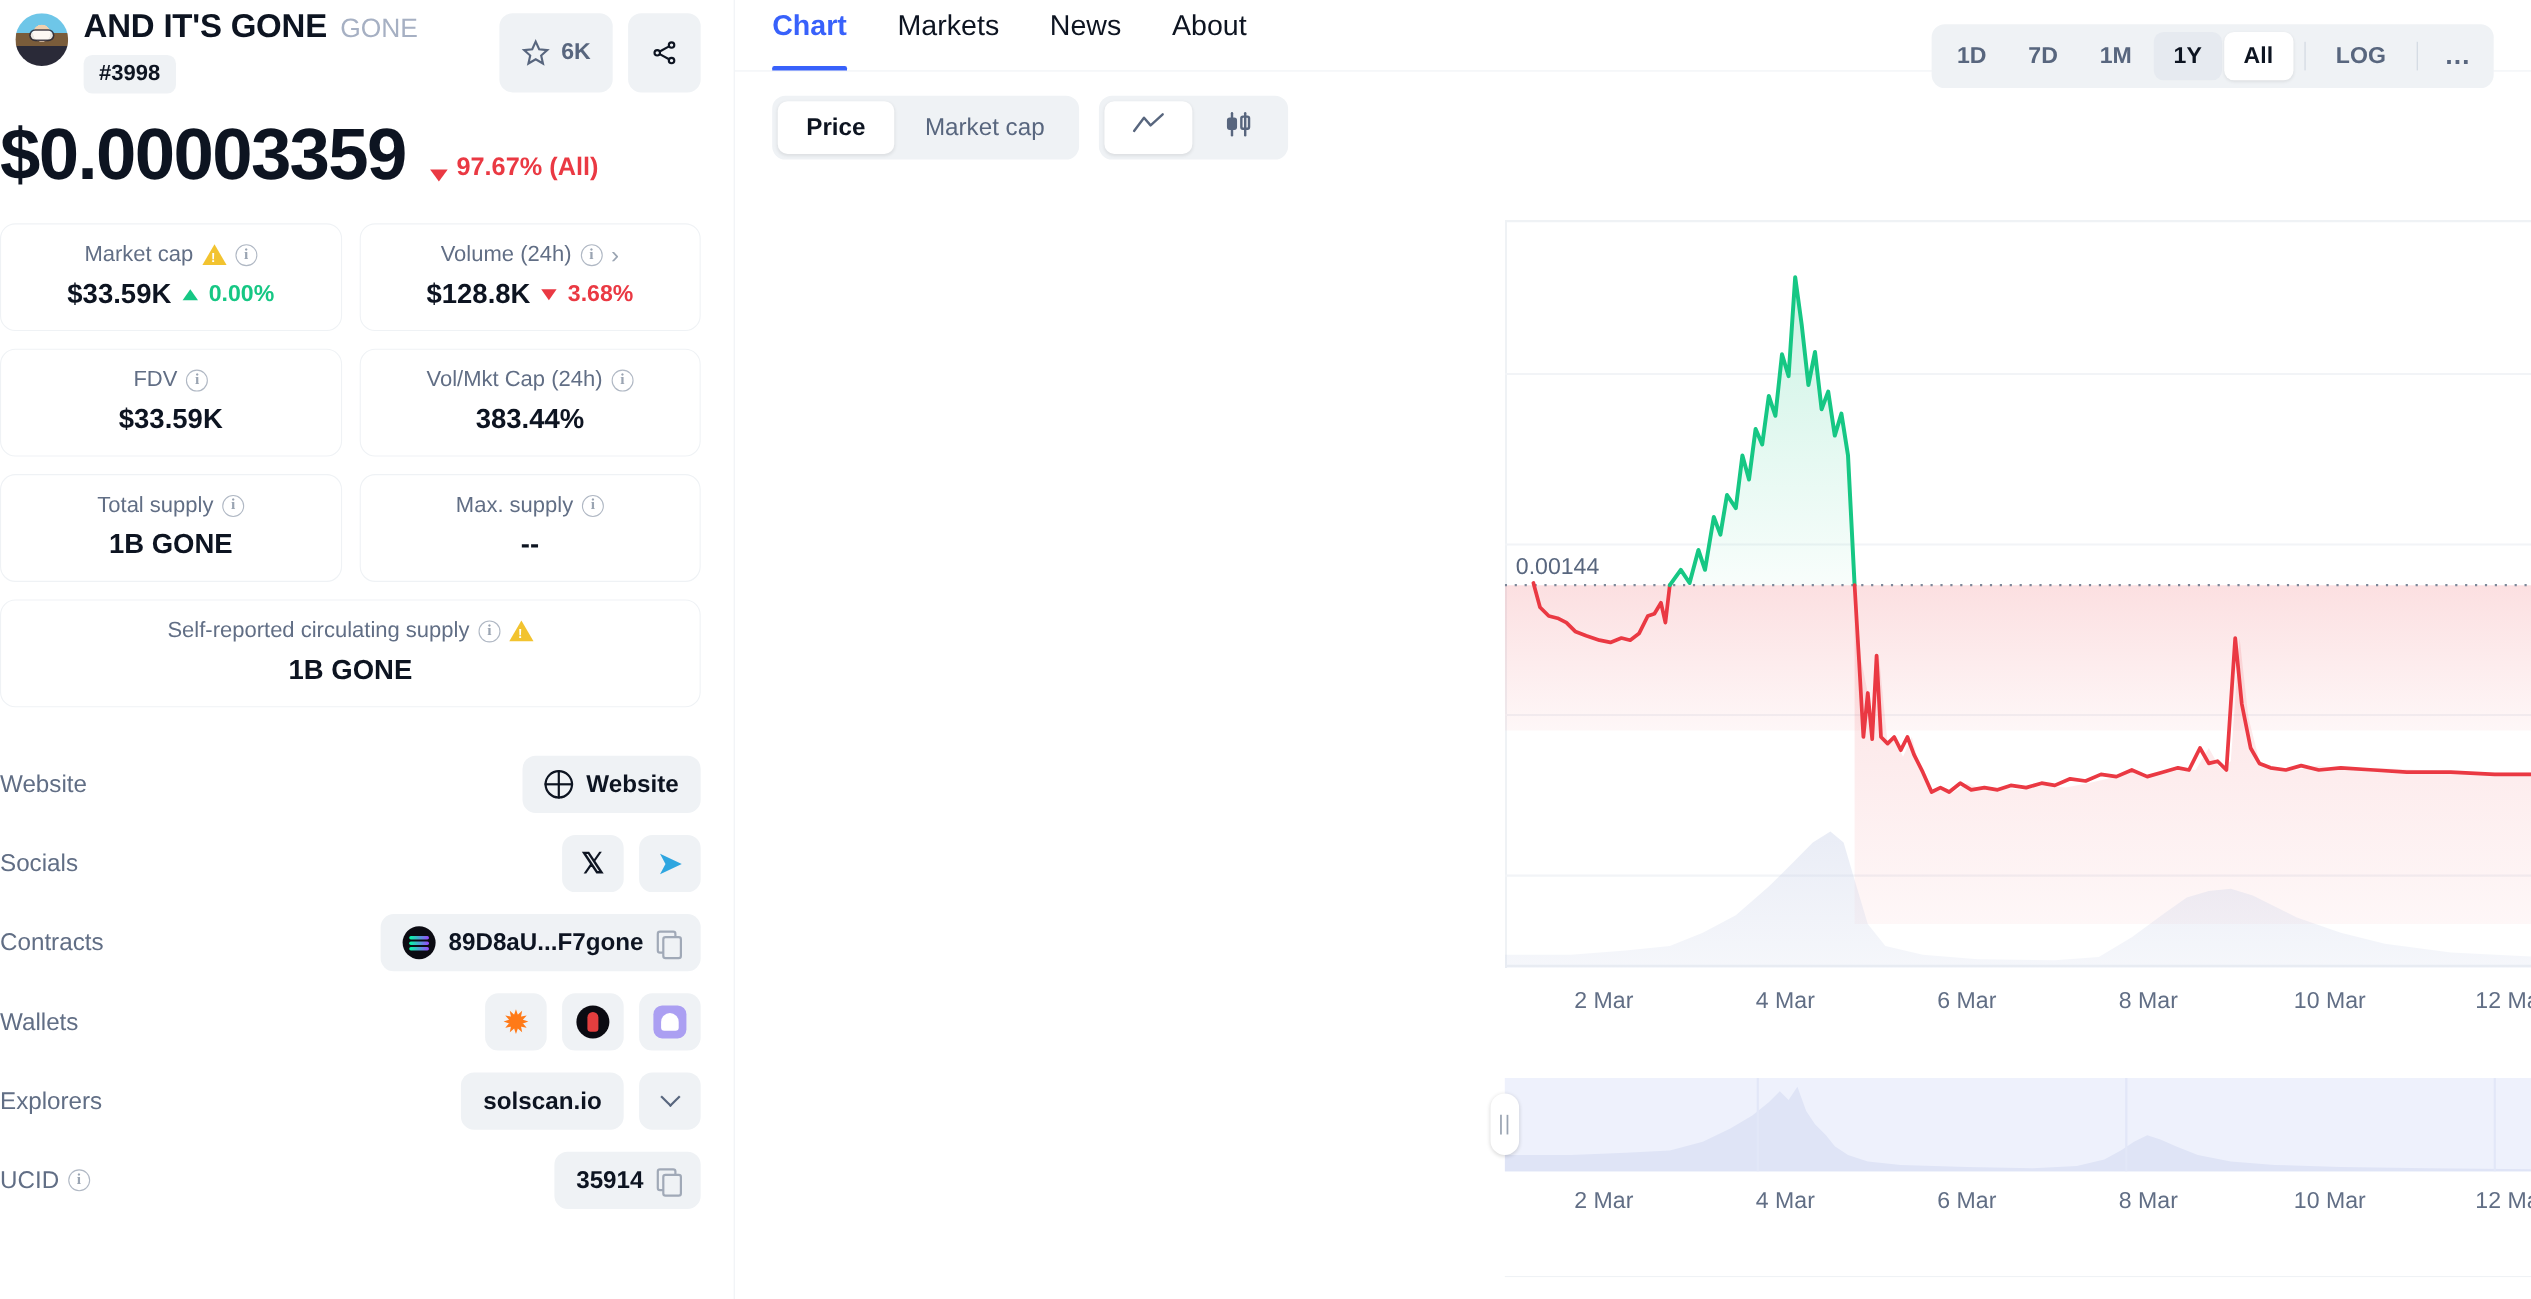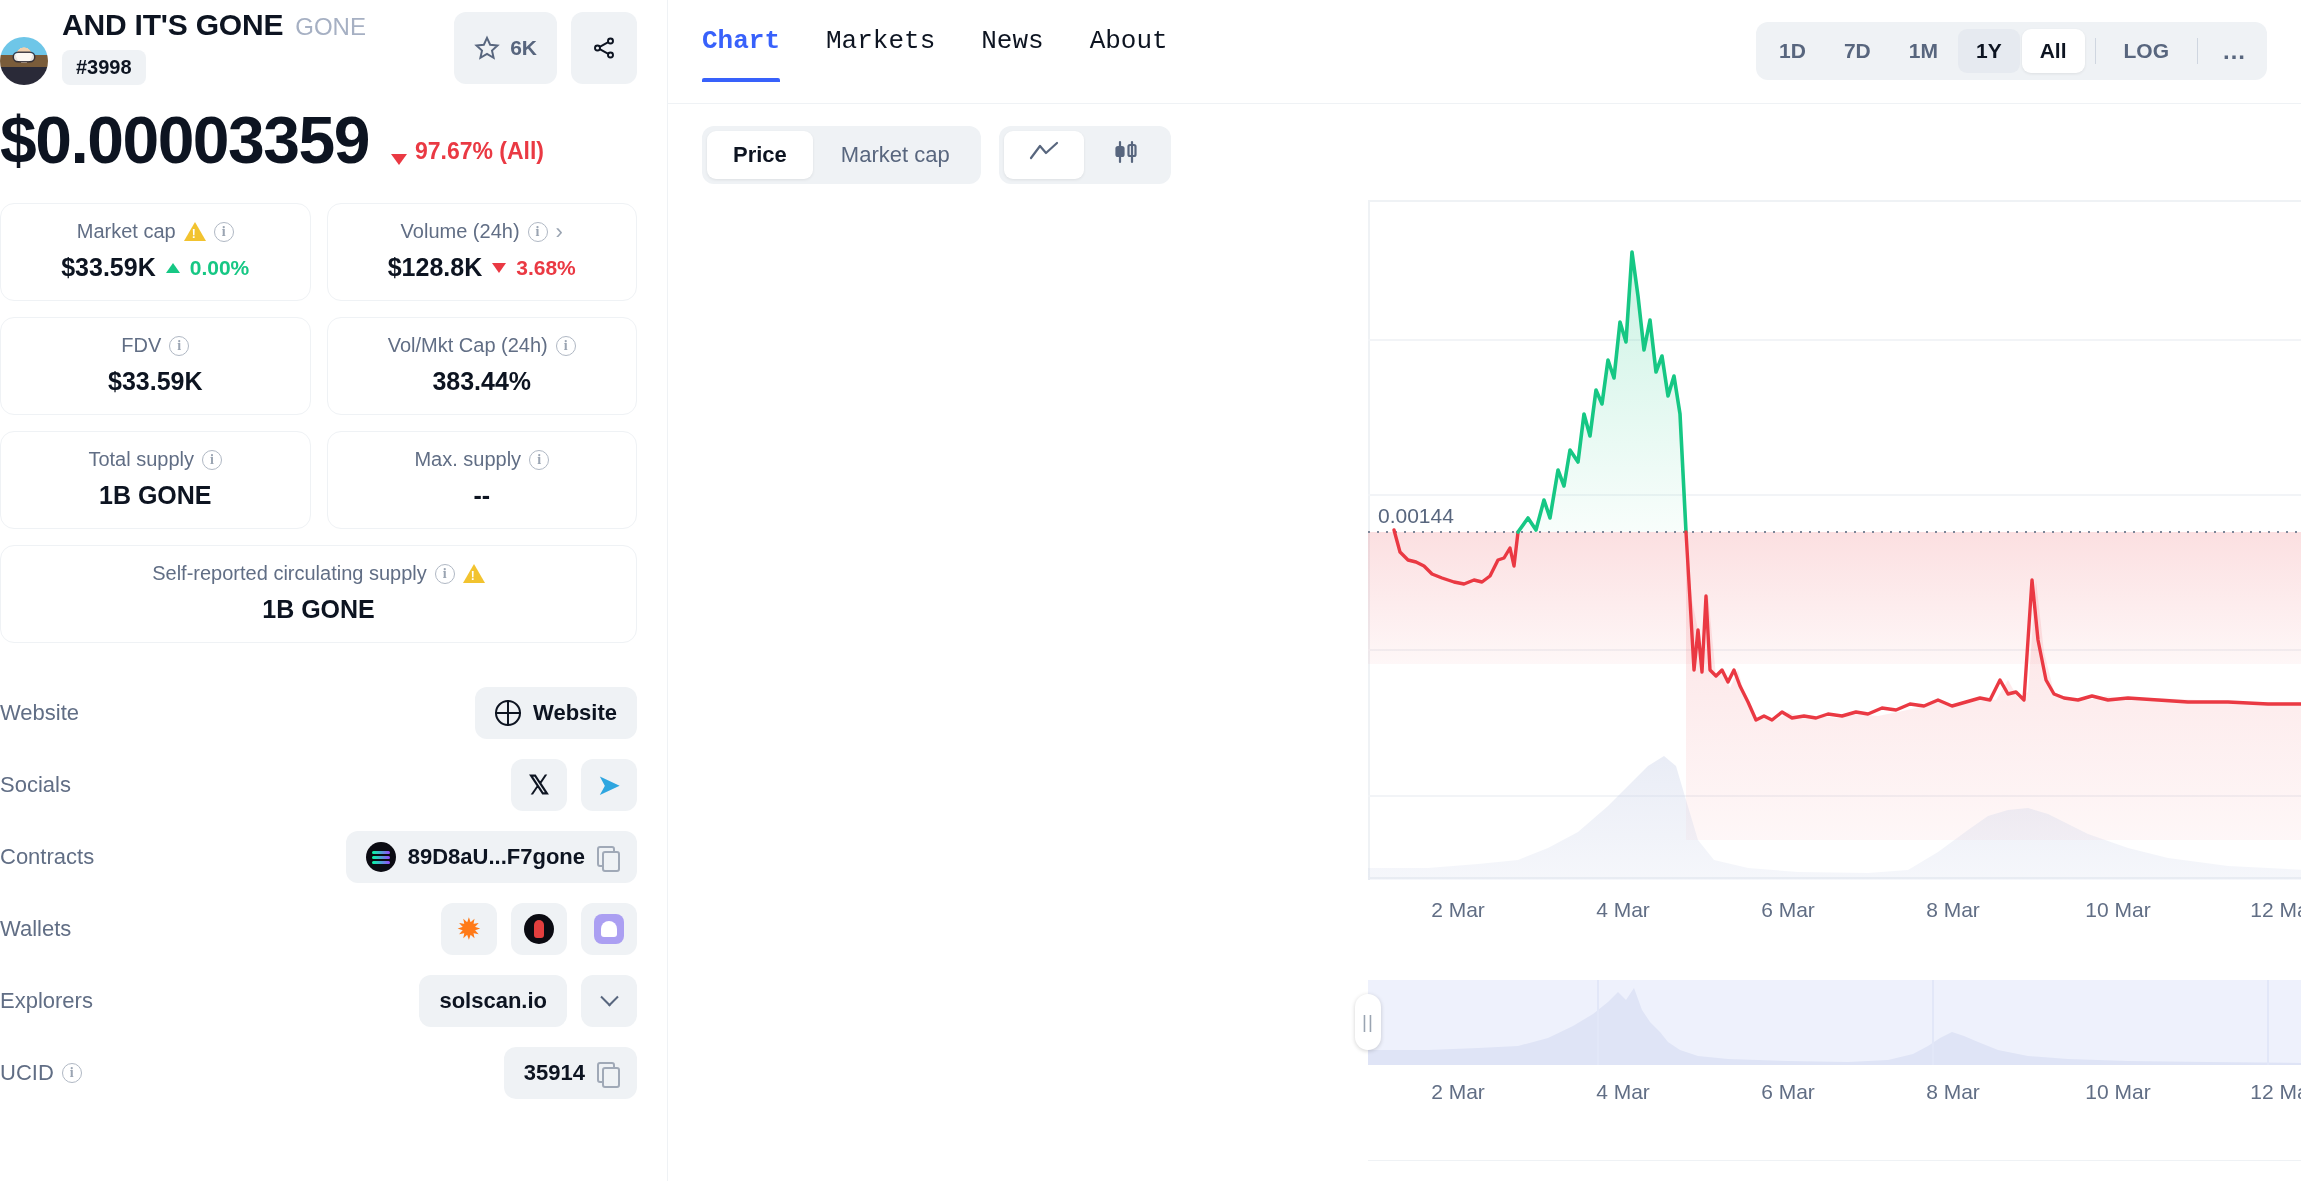--- a/index.html
+++ b/index.html
@@ -13,21 +13,21 @@
   .page { display: flex; width: 2301px; height: 1181px; }
 
   
   .left {
     width: 668px; height: 1181px;
     padding: 0 30px 0 0;
     border-right: 1px solid #eff2f5;
     position: relative;
     overflow: hidden;
   }
-  .coin-head { display: flex; align-items: flex-end; padding: 8px 0 0 0; }
+  .coin-head { display: flex; align-items: flex-start; padding: 8px 0 0 0; margin-left: 14px; }
   .avatar {
     width: 48px; height: 48px; border-radius: 50%;
     margin-top: 4px; flex: 0 0 48px;
     background:
       radial-gradient(circle at 50% 38%, #f0d0ae 0 20%, transparent 21%),
       linear-gradient(#6ec6e8 0 38%, #7a5c3a 38% 62%, #2a2a38 62% 100%);
     overflow: hidden; position: relative;
   }
   .avatar::after{
     content:""; position:absolute; left:14px; top:16px; width:20px; height:8px;
@@ -130,22 +130,22 @@
   .w-backpack::after { content:""; position:absolute; left:10px; top:6px; width:10px; height:18px;
                        border-radius: 5px 5px 3px 3px; background:#e33e3e; }
   .w-ghost { width: 30px; height: 30px; border-radius: 8px; background:#ab9ff2; position: relative; }
   .w-ghost::after { content:""; position:absolute; left:7px; top:7px; width:16px; height:16px;
                     border-radius: 8px 8px 3px 3px; background:#fff; }
   .x-glyph { font-size: 26px; font-weight: 700; color:#0d1421; font-family:"Liberation Serif", serif; }
   .tg-glyph { font-size: 26px; color:#2ea6e0; }
 
   
   .right { flex: 1; position: relative; }
-  .tabs { display: flex; gap: 46px; padding: 0 0 0 34px; height: 104px; align-items: flex-start;
-          border-bottom: 1px solid #eff2f5; font-family: Liberation Mono, monospace; }
+  .tabs { display: flex; gap: 46px; padding: 0 0 0 34px; height: 65px; align-items: flex-end;
+          border-bottom: 1px solid #eff2f5; }
   .tab { font-size: 26px; color: #0d1421; cursor: pointer; position: relative; height: 82px;
          display:flex; align-items:center; }
   .tab.active { color: #3861fb; font-weight: 700; }
   .tab.active::after { content:""; position:absolute; left:0; right:0; bottom:0; height:4px;
                        background:#3861fb; border-radius: 2px 2px 0 0; }
 
   .chart-toolbar { display: flex; align-items: center; gap: 18px; padding: 22px 34px 0 34px; }
   .seg { background: #eff2f5; border-radius: 12px; padding: 5px; display: flex; gap: 2px; }
   .seg-item { padding: 11px 26px; border-radius: 9px; font-size: 22px; color:#58667e;
               cursor: pointer; font-weight: 500; }

